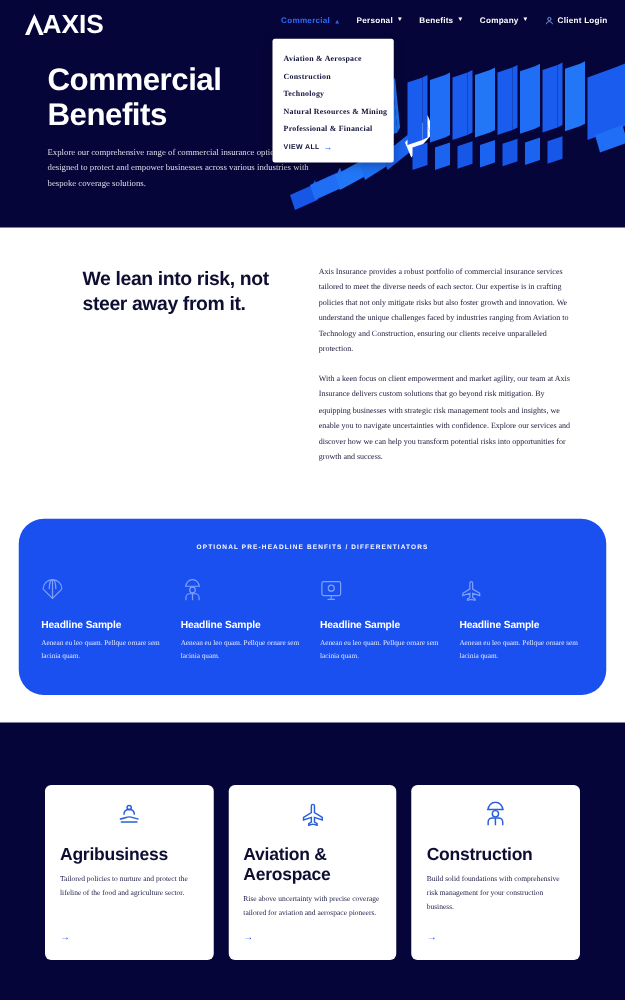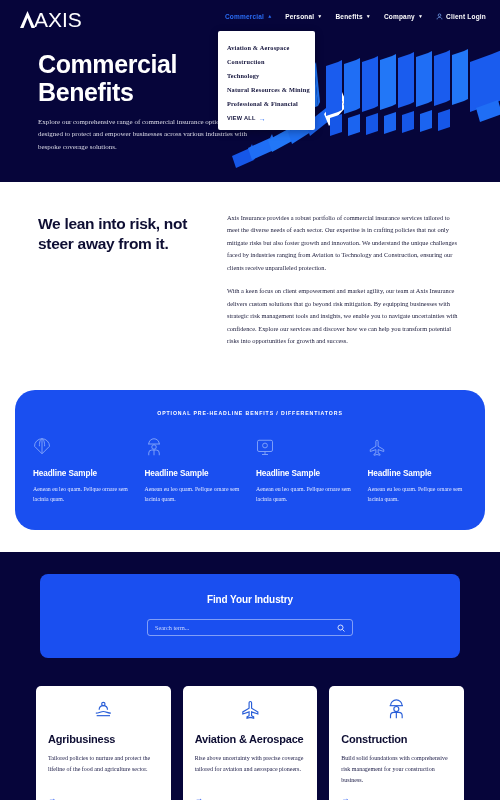--- a/index.html
+++ b/index.html
@@ -30,21 +30,21 @@
     position: relative;
     display: flex;
     align-items: flex-start;
     padding: 9px 14px 0 20px;
     z-index: 20;
   }
   .logo {
     display: flex; align-items: center;
     color: #fff;
     font-size: 21px;
-    font-weight: 400;
+    font-weight: 700;
     letter-spacing: 0.5px;
     line-height: 1;
   }
   .logo-a { display:inline-block; margin-right:0px; }
   .nav {
     margin-left: auto;
     display: flex;
     align-items: center;
     gap: 13px;
     padding-top: 4px;
@@ -118,20 +118,21 @@
     line-height: 1.75;
     width: 210px;
   }
 
   
   .lean {
     background: #fff;
     padding: 30px 40px 0 38px;
     display: flex;
     gap: 24px;
+    margin-left: 28px;
   }
   .lean-head {
     width: 165px;
     flex-shrink: 0;
     color: #0e0e33;
     font-size: 15.5px;
     font-weight: 700;
     line-height: 1.28;
     letter-spacing: -0.3px;
     padding-top: 2px;
@@ -237,21 +238,21 @@
     background: #ffffff;
     border-radius: 5px;
     padding: 13px 12px 14px 12px;
     min-height: 131px;
     display: flex;
     flex-direction: column;
   }
   .card-icon { height: 20px; margin-bottom: 14px; }
   .card-title {
     color: #0e0e33;
-    font-size: 11px;
+    font-size: 14px;
     font-weight: 700;
     letter-spacing: -0.2px;
     margin-bottom: 8px;
   }
   .card-text {
     font-family: "Liberation Serif", serif;
     font-size: 6px;
     line-height: 1.8;
     color: #20204a;
     flex: 1;
@@ -490,32 +491,20 @@
         <div class="b-title">Headline Sample</div>
         <div class="b-text">Aenean eu leo quam. Pellque ornare sem lacinia quam.</div>
       </div>
 
     </div>
   </section>
 </div>
 
 <section class="dark-section">
 
-  <div class="search-panel">
-    <div class="search-title">Find Your Industry</div>
-    <div class="search-box">
-      <input class="search-input" type="text" placeholder="Search term..." style="">
-      <button class="search-btn">
-        <svg width="8" height="8" viewBox="0 0 16 16" fill="none" stroke="#ffffff" stroke-width="1.6">
-          <circle cx="7" cy="7" r="5"></circle>
-            <path d="M11 11l4 4"></path>
-        </svg>
-      </button>
-    </div>
-  </div>
 
   <div class="cards-wrap">
 
     <div class="card">
       <svg class="card-icon" viewBox="0 0 24 24" fill="none" stroke="#2a5fd8" stroke-width="1.4">
         <path d="M3 17c4 0 6-2 9-2s6 2 9 2"></path>
         <path d="M7 13c0-3 2-5 5-5s5 2 5 5"></path>
         <circle cx="12" cy="6" r="2"></circle>
         <path d="M4 20h16"></path>
       </svg>

